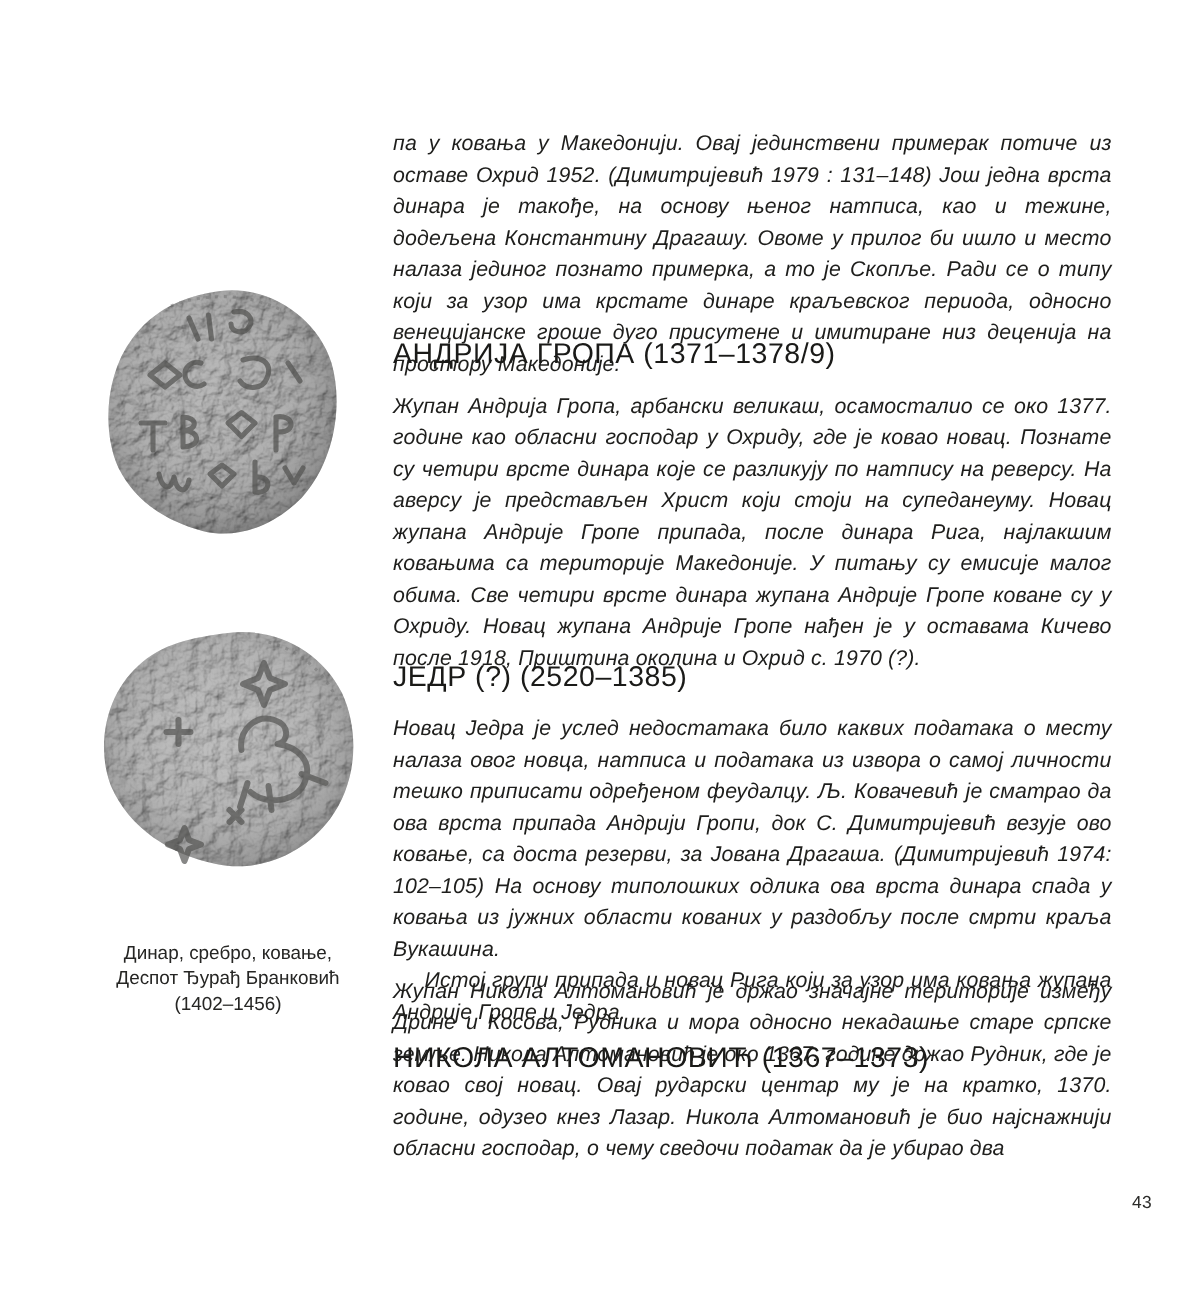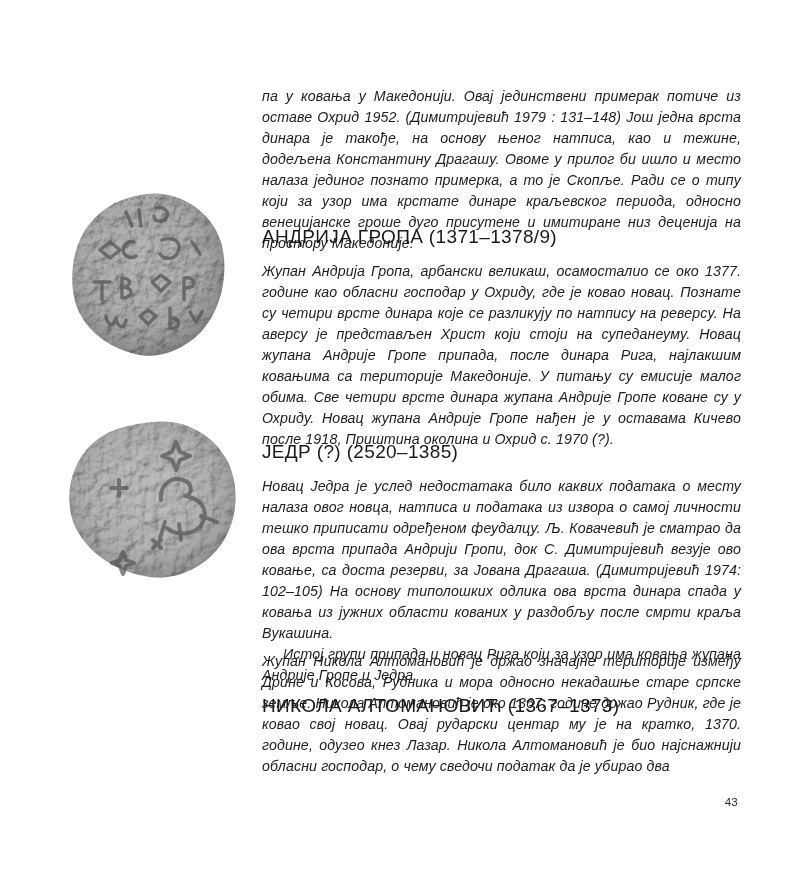--- a/index.html
+++ b/index.html
@@ -37,21 +37,21 @@
   #para-intro { top:86px; }
   #head-1 { top:228px; }
   #para-s1 { top:261px; }
   #head-2 { top:443px; }
   #para-s2 { top:476px; }
   #para-s2 .indented { text-indent:21px; }
   #head-3 { top:654px;margin-top:43px; }
   #para-s3 { top:651px; }
 
   .page-number {
-    position:absolute; left:698px; top:795px; width:40px;
+    position:absolute; left:728px; top:795px; width:40px;
     text-align:right; font-size:11.6px; color:#2b2b29; letter-spacing:0.2px;
   }
 </style>
 </head>
 <body>
 
 <div class="page">
 
   <div class="fig-coin" id="coin-top">
     <svg width="166" height="176" viewBox="0 0 166 176">
@@ -117,20 +117,25 @@
         <path d="M50 70 h16 M58 62 v16"></path>
         <path d="M62 134 l3 8 8 3 -8 3 -3 8 -3 -8 -8 -3 8 -3 z"></path>
         <path d="M100 82 c-2 -14 10 -24 22 -20 c10 3 10 14 2 16 c14 2 24 12 18 26 c-6 13 -26 15 -36 6"></path>
         <path d="M104 104 l-5 16 M118 106 l2 16"></path>
         <path d="M140 98 l16 6"></path>
         <path d="M92 122 l8 8 m0 -8 l-8 8"></path>
       </g>
     </svg>
   </div>
 
+  <div class="figure-caption">
+    <div>Динар, сребро, ковање,</div>
+    <div>Деспот Ђурађ Бранковић</div>
+    <div>(1402–1456)</div>
+  </div>
 
   <div class="textblock" id="para-intro">
     <p>па у ковања у Македонији. Овај јединствени примерак потиче из оставе Охрид 1952. (Димитријевић 1979 : 131–148) Још једна врста динара је такође, на основу њеног натписа, као и тежине, додељена Константину Драгашу. Овоме у прилог би ишло и место налаза јединог познато примерка, а то је Скопље. Ради се о типу који за узор има крстате динаре краљевског периода, односно венецијанске гроше дуго присутене и имитиране низ деценија на простору Македоније.</p>
   </div>
 
   <h2 class="heading" id="head-1">АНДРИЈА ГРОПА (1371–1378/9)</h2>
   <div class="textblock" id="para-s1">
     <p>Жупан Андрија Гропа, арбански великаш, осамосталио се око 1377. године као обласни господар у Охриду, где је ковао новац. Познате су четири врсте динара које се разликују по натпису на реверсу. На аверсу је представљен Христ који стоји на супеданеуму. Новац жупана Андрије Гропе припада, после динара Рига, најлакшим ковањима са територије Македоније. У питању су емисије малог обима. Све четири врсте динара жупана Андрије Гропе коване су у Охриду. Новац жупана Андрије Гропе нађен је у оставама Кичево после 1918, Приштина околина и Охрид с. 1970 (?).</p>
   </div>
 

